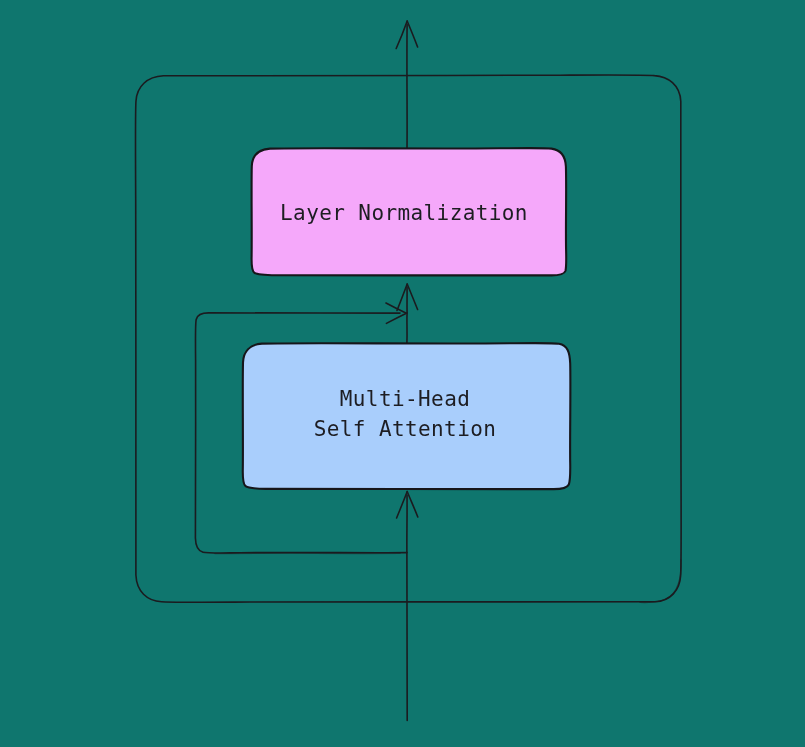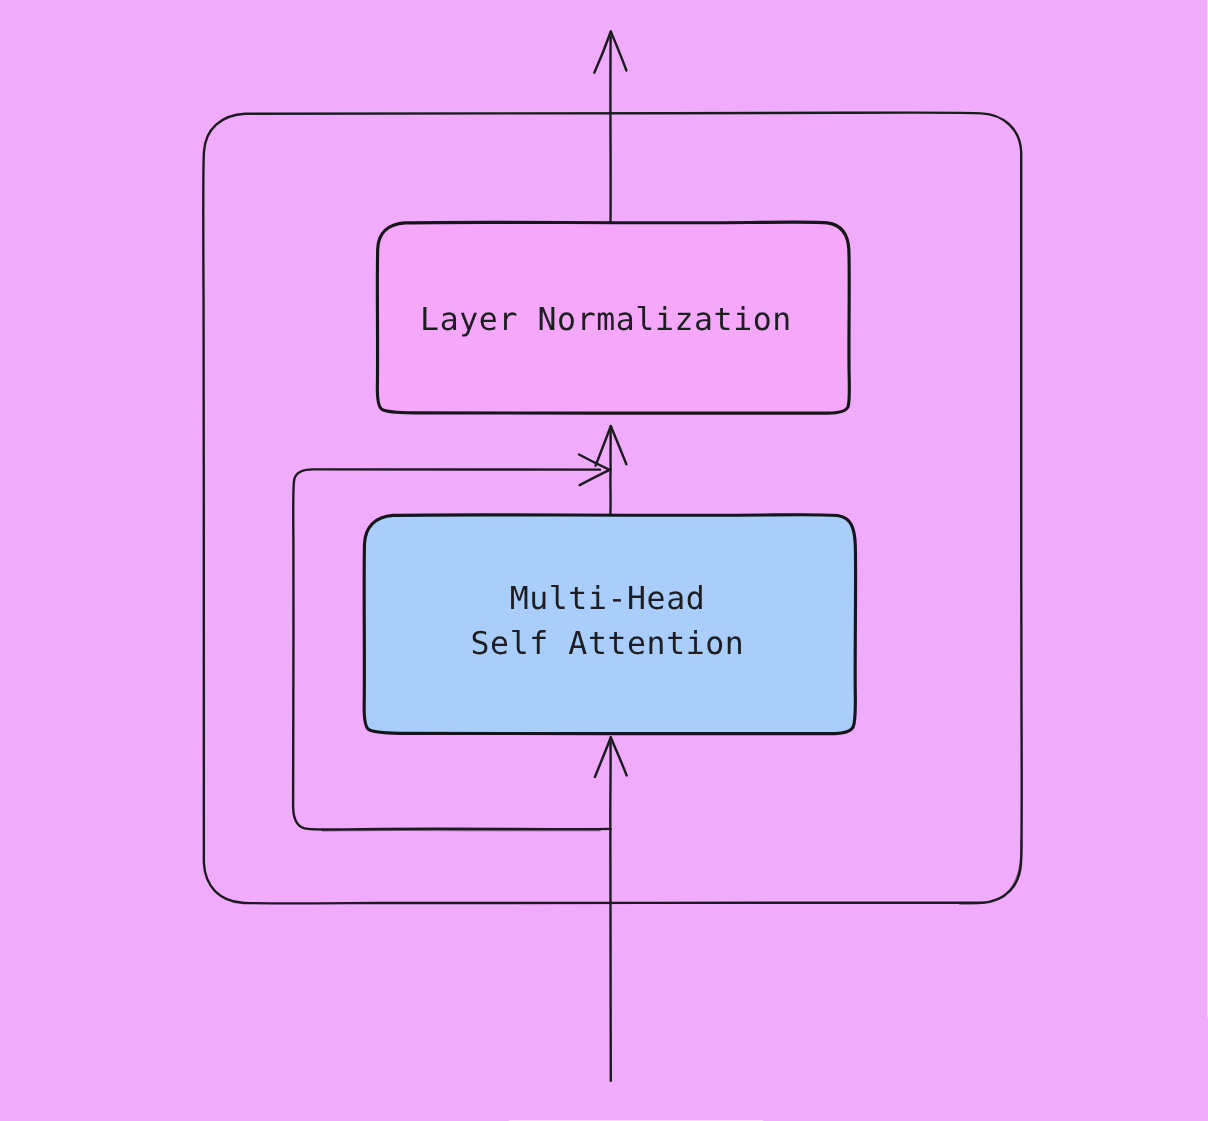--- a/index.html
+++ b/index.html
@@ -11,21 +11,21 @@
   body {
     width: 805px;
     height: 747px;
     overflow: hidden;
     font-family: "DejaVu Sans Mono", "Liberation Mono", monospace;
   }
   #diagram-root {
     position: relative;
     width: 805px;
     height: 747px;
-    background: #f0abfc;
+    background: #0f766e;
   }
   svg#diagram-svg {
     position: absolute;
     top: 0;
     left: 0;
     width: 805px;
     height: 747px;
     display: block;
   }
   .sketch-stroke {

